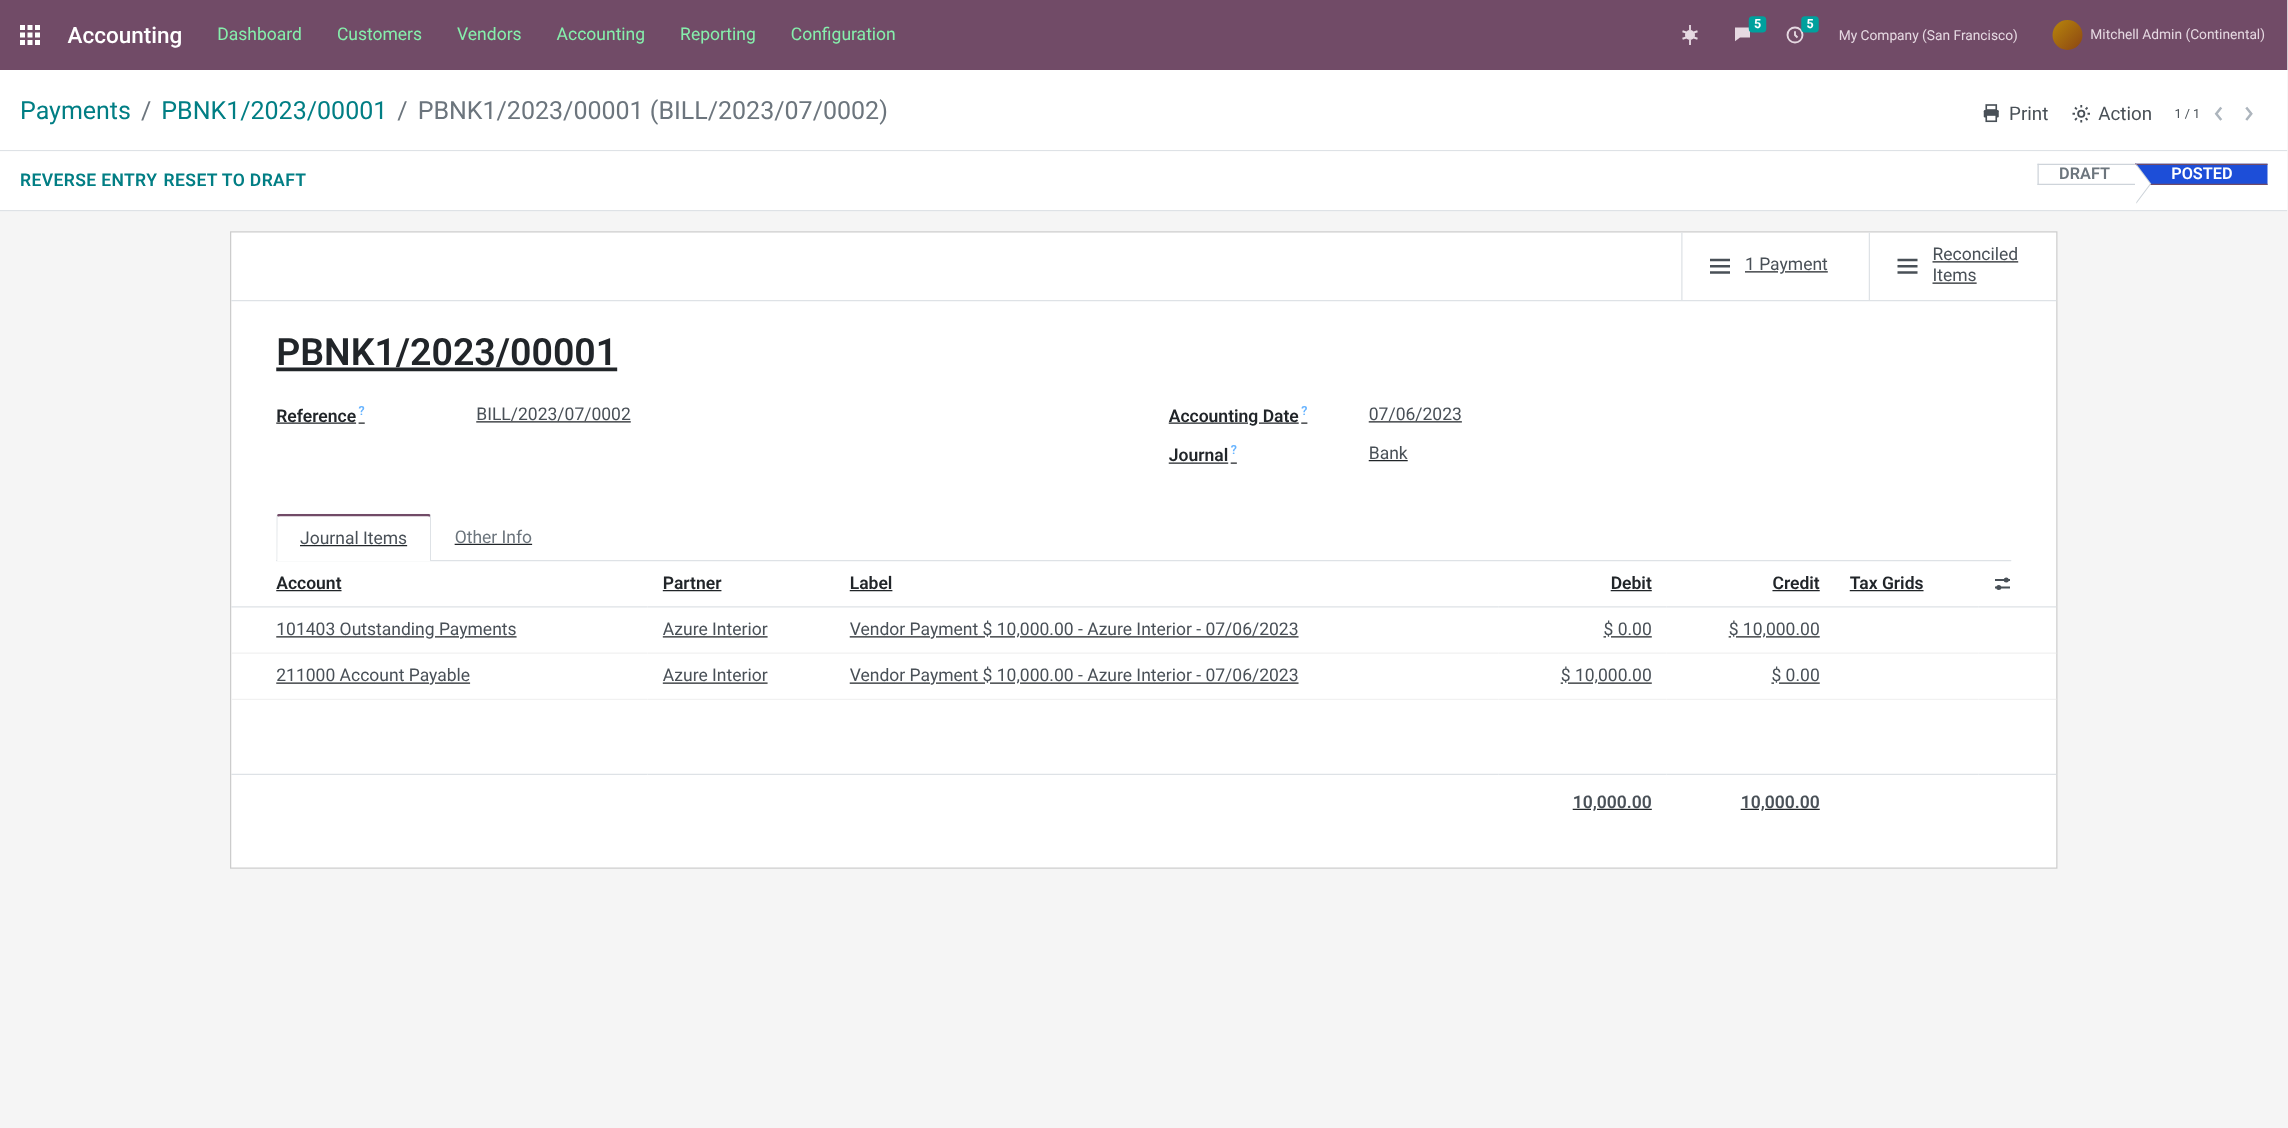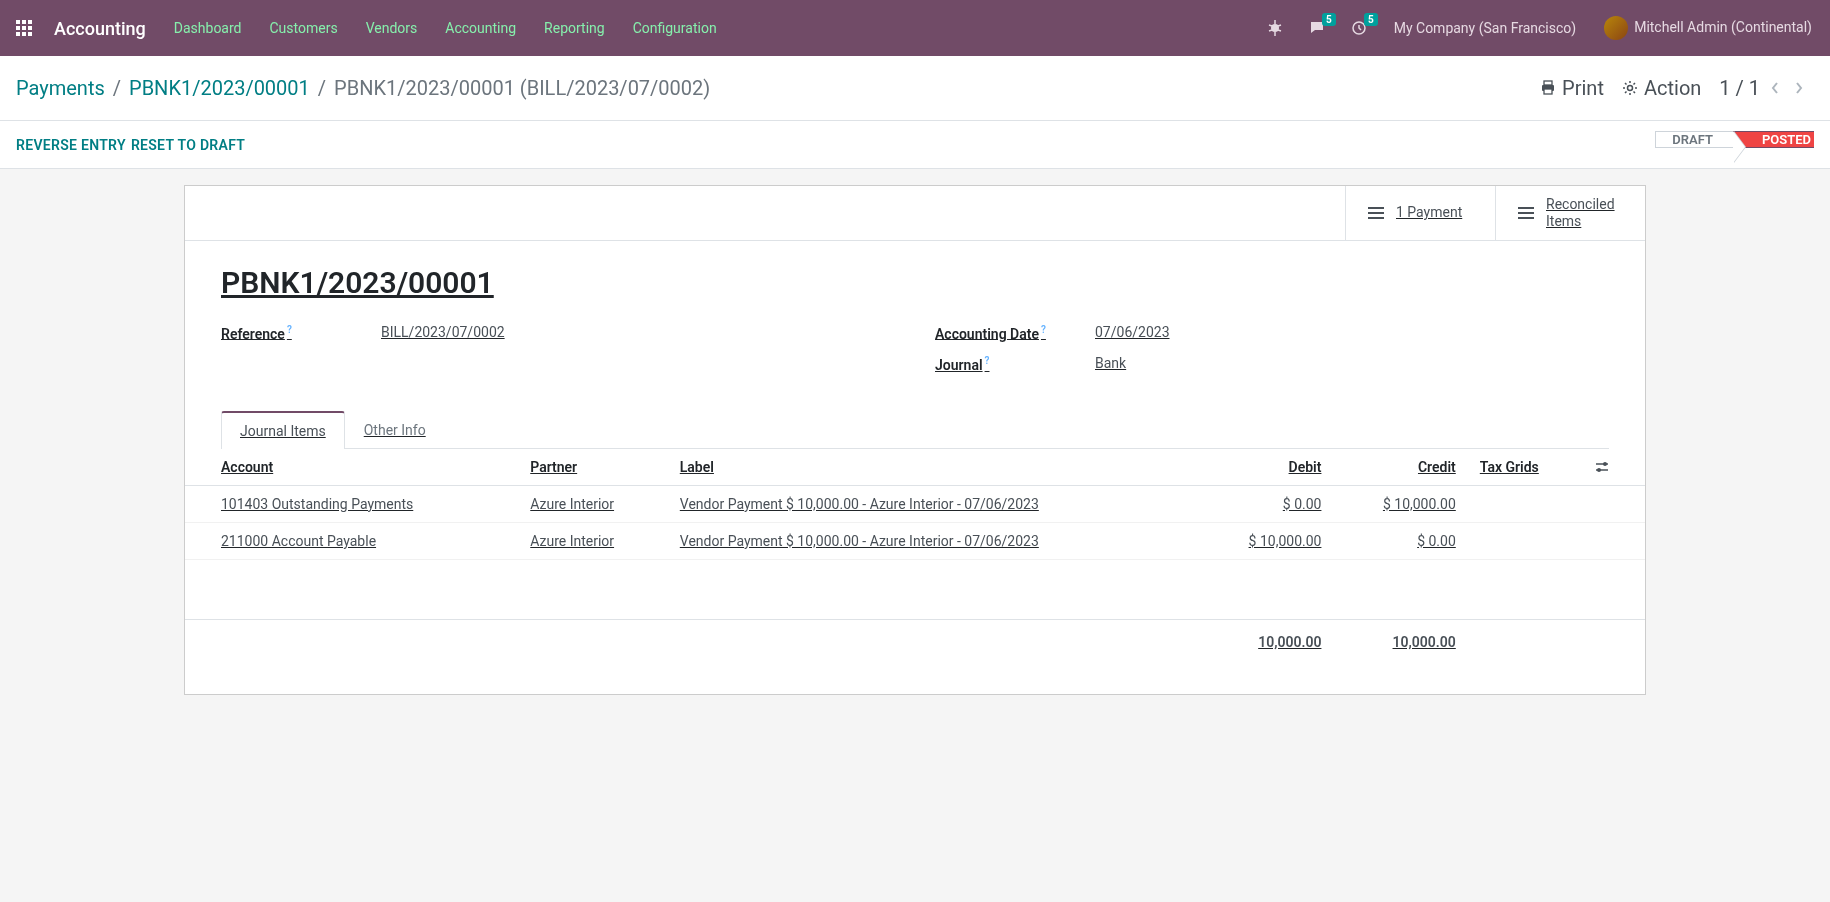--- a/index.html
+++ b/index.html
@@ -6,42 +6,42 @@
 body { font-family: -apple-system, BlinkMacSystemFont, "Segoe UI", Roboto, "Helvetica Neue", Arial, sans-serif; background: #f5f5f5; color: #212529; font-size: 14px; }
 .navbar { background: #714b67; color: #fff; display: flex; align-items: center; height: 56px; padding: 0 8px; }
 .navbar .apps-icon { width: 32px; height: 32px; display: flex; align-items: center; justify-content: center; cursor: pointer; }
 .navbar .brand { font-size: 18px; font-weight: 500; padding: 0 14px; cursor: pointer; }
 .navbar .menu { display: flex; gap: 0; }
 .navbar .menu-item { padding: 0 14px; line-height: 46px; cursor: pointer; font-size: 14px; color: #86efac; }
 .navbar .spacer { flex: 1; }
 .navbar .nav-right { display: flex; align-items: center; gap: 8px; }
 .navbar .nav-icon { position: relative; width: 34px; height: 34px; display: flex; align-items: center; justify-content: center; cursor: pointer; color: #e6d9e2; }
 .navbar .badge { position: absolute; top: 2px; right: -2px; background: #00a09d; color: #fff; font-size: 10px; border-radius: 3px; padding: 1px 4px; font-weight: bold; }
-.navbar .company, .navbar .user { padding: 0 10px; cursor: pointer; color: #e6d9e2; font-size: 14px; }
+.navbar .company, .navbar .user { padding: 0 10px; cursor: pointer; color: #e6d9e2; font-size: 11px; }
 .navbar .avatar { width: 24px; height: 24px; border-radius: 50%; background: linear-gradient(135deg,#b8860b,#8b4513); display: inline-block; vertical-align: middle; margin-right: 6px; }
 
 .control-bar { background: #fff; border-bottom: 1px solid #dee2e6; display: flex; align-items: flex-end; padding: 20px 16px; min-height: 56px; }
 .breadcrumb { display: flex; align-items: center; gap: 8px; font-size: 20px; color: #6c757d; }
 .breadcrumb .link { color: #017e84; cursor: pointer; }
 .breadcrumb .sep { color: #6c757d; }
 .control-bar .spacer { flex: 1; }
 .control-bar .actions { display: flex; align-items: center; gap: 18px; color: #495057; }
-.control-bar .action-btn { display: flex; align-items: center; gap: 6px; cursor: pointer; font-size: 20px; }
-.pager { display: flex; align-items: center; gap: 10px; font-size: 20px; color: #495057; }
+.control-bar .action-btn { display: flex; align-items: center; gap: 6px; cursor: pointer; font-size: 15px; }
+.pager { display: flex; align-items: center; gap: 10px; font-size: 10px; color: #495057; }
 .pager .arrows { display: flex; gap: 4px; }
 .pager .arrow { cursor: pointer; color: #adb5bd; width: 20px; text-align: center; }
 
 .status-bar { background: #fff; border-bottom: 1px solid #dee2e6; display: flex; align-items: center; padding: 8px 16px; min-height: 48px; }
 .status-bar .buttons { display: flex; gap: 5px; }
 .status-bar .btn-text { color: #017e84; font-weight: 600; font-size: 14px; cursor: pointer; letter-spacing: 0.3px; }
 .status-bar .spacer { flex: 1; }
 .status-arrows { display: flex; align-items: flex-start; height: 28px; margin-left: 48px; }
 .status-step { position: relative; padding: 0 20px 0 28px; display: flex; align-items: center; font-weight: 600; font-size: 13px; color: #6c757d; border: 1px solid #ced4da; border-right: none; background: #fff; }
 .status-step:first-child { padding-left: 16px; }
-.status-step.active { background: #ef4444; color: #fff; border-color: #714b67; padding-right: 3px; }
+.status-step.active { background: #1d4ed8; color: #fff; border-color: #714b67; padding-right: 28px; }
 .status-step:not(.active)::after { content: ''; position: absolute; right: -12px; top: -1px; width: 0; height: 0; border-top: 16px solid transparent; border-bottom: 16px solid transparent; border-left: 12px solid #fff; z-index: 2; }
 .status-step:not(.active)::before { content: ''; position: absolute; right: -13px; top: -1px; width: 0; height: 0; border-top: 16px solid transparent; border-bottom: 16px solid transparent; border-left: 12px solid #ced4da; z-index: 1; }
 
 .content { padding: 16px 48px; }
 .sheet { background: #fff; border: 1px solid #ccc; max-width: 1462px; margin: 0 auto; text-decoration: underline; }
 .button-box { display: flex; justify-content: flex-end; border-bottom: 1px solid #dee2e6; }
 .stat-button { border-left: 1px solid #dee2e6; padding: 10px 20px; display: flex; align-items: center; gap: 10px; cursor: pointer; min-width: 150px; }
 .stat-button .stat-icon { color: #495057; }
 .stat-button .stat-text { font-size: 14px; color: #495057; line-height: 1.2; }
 

